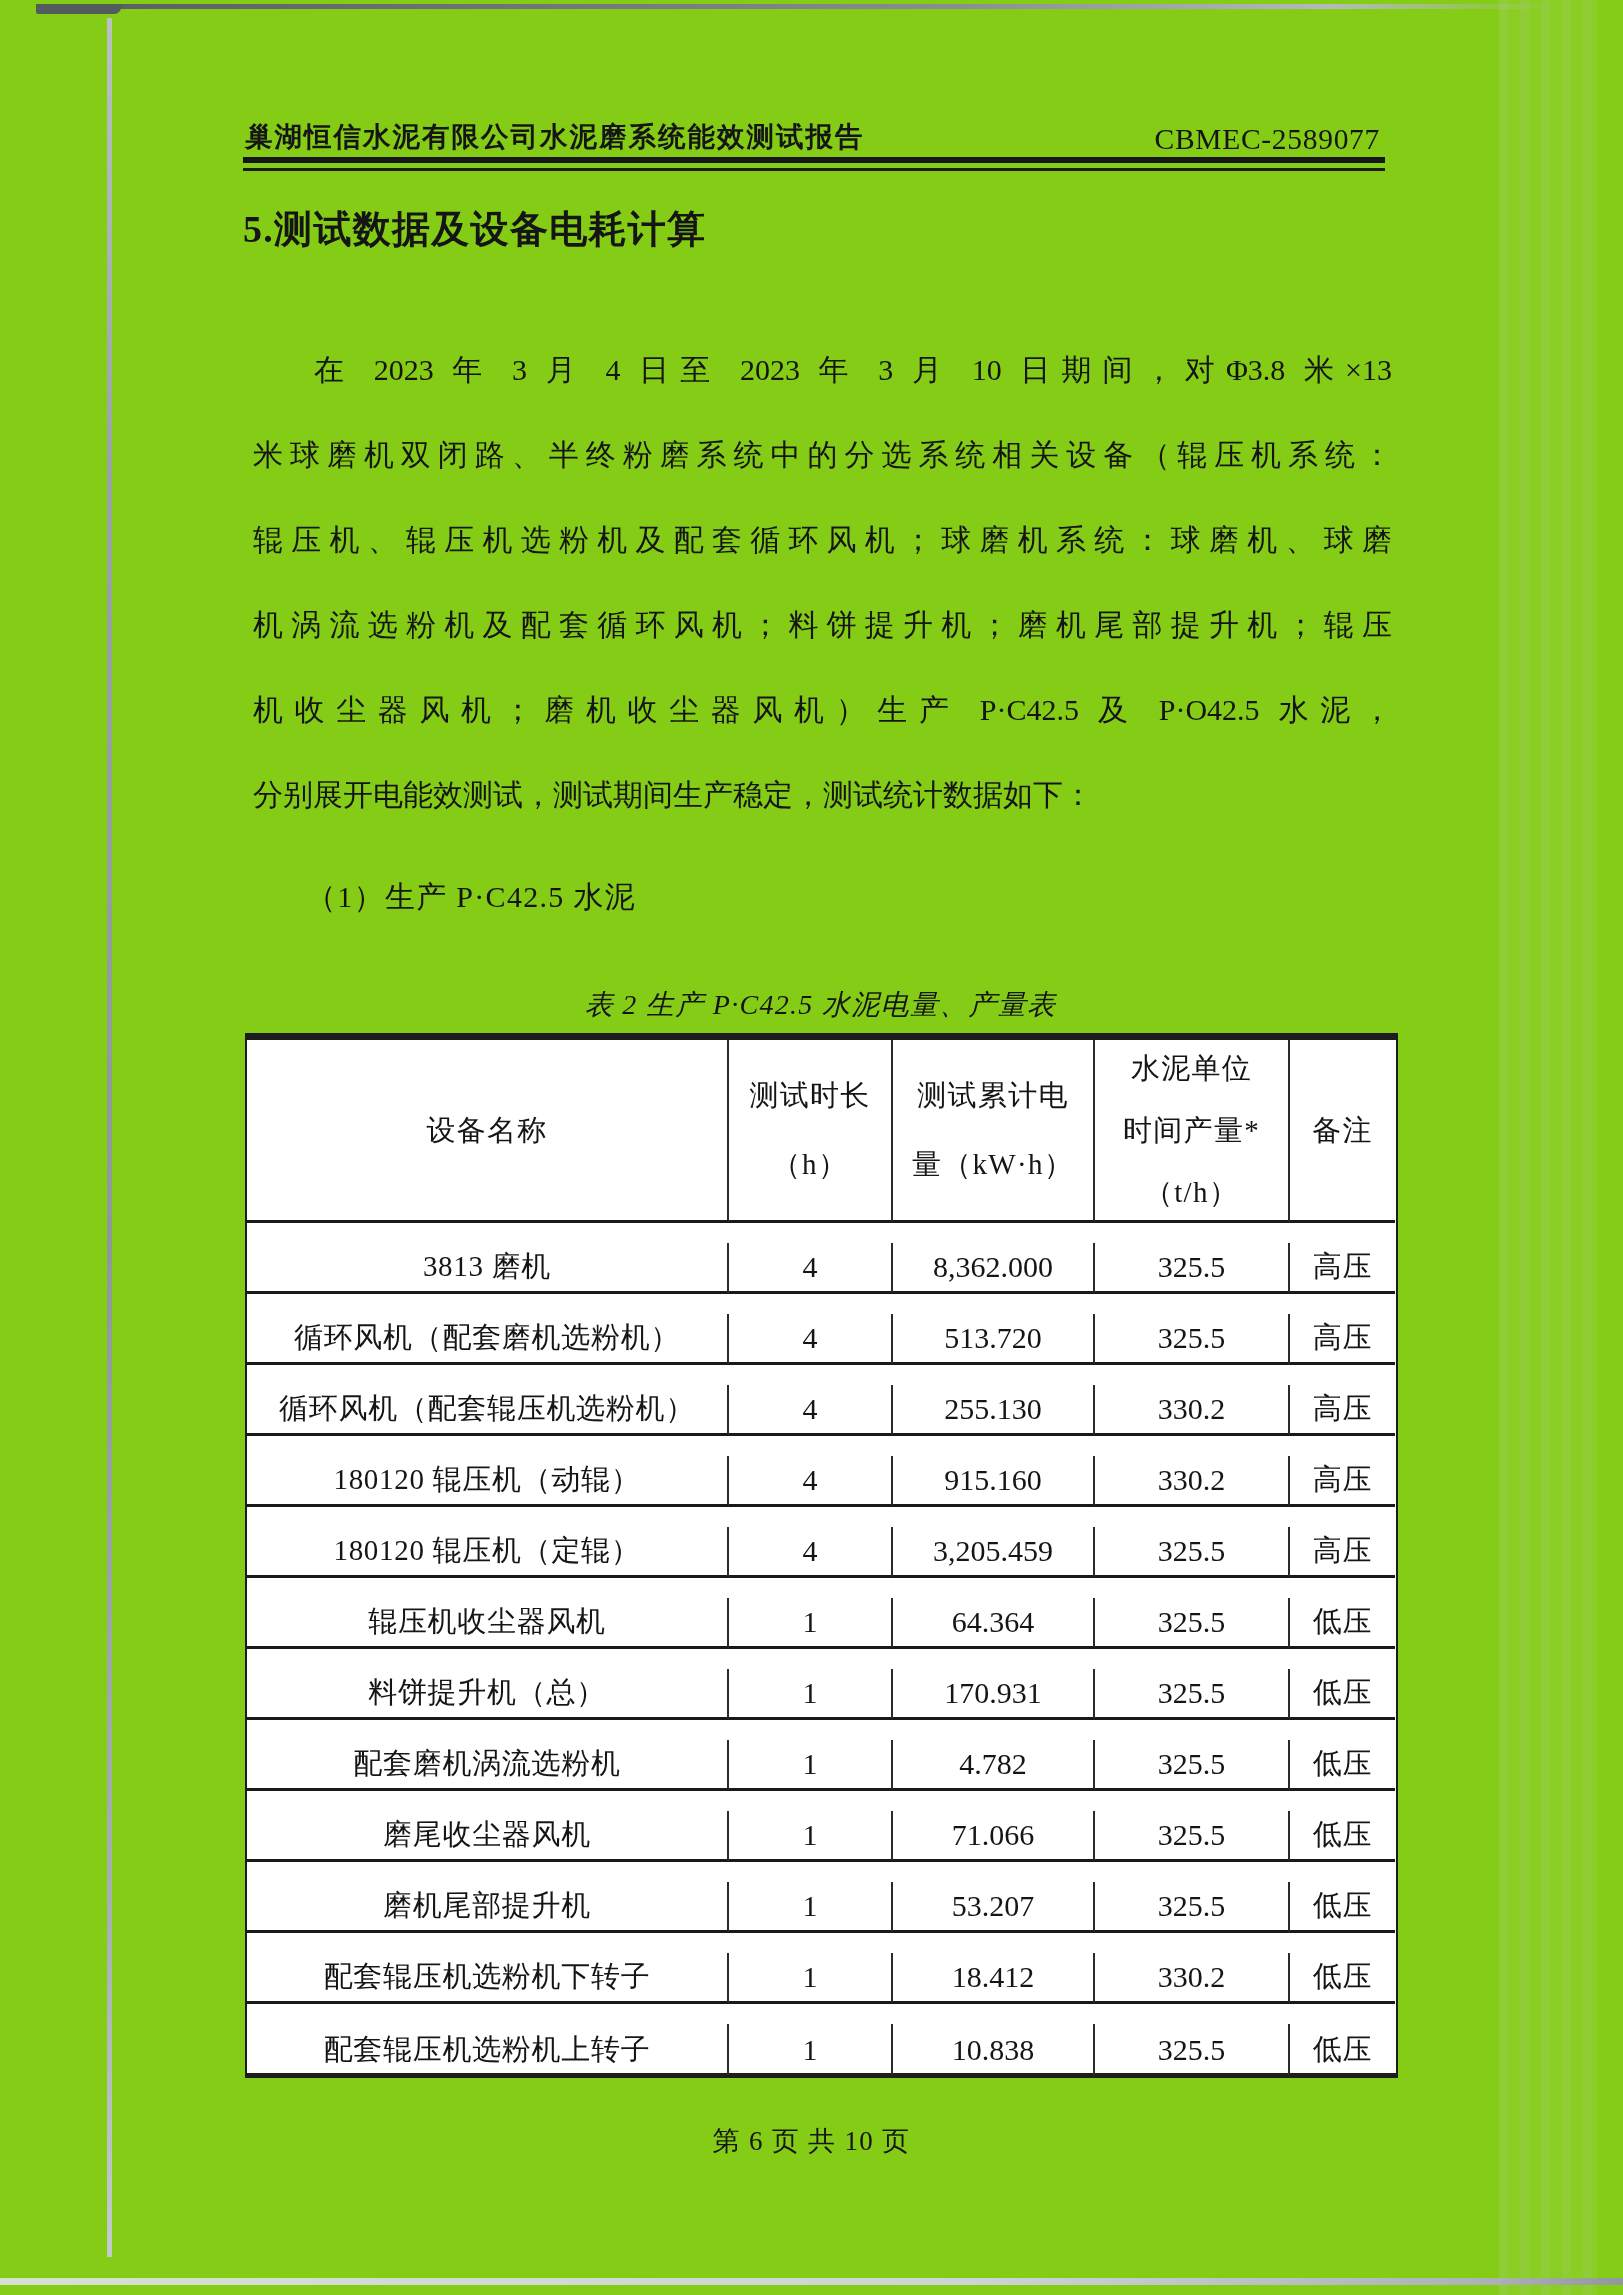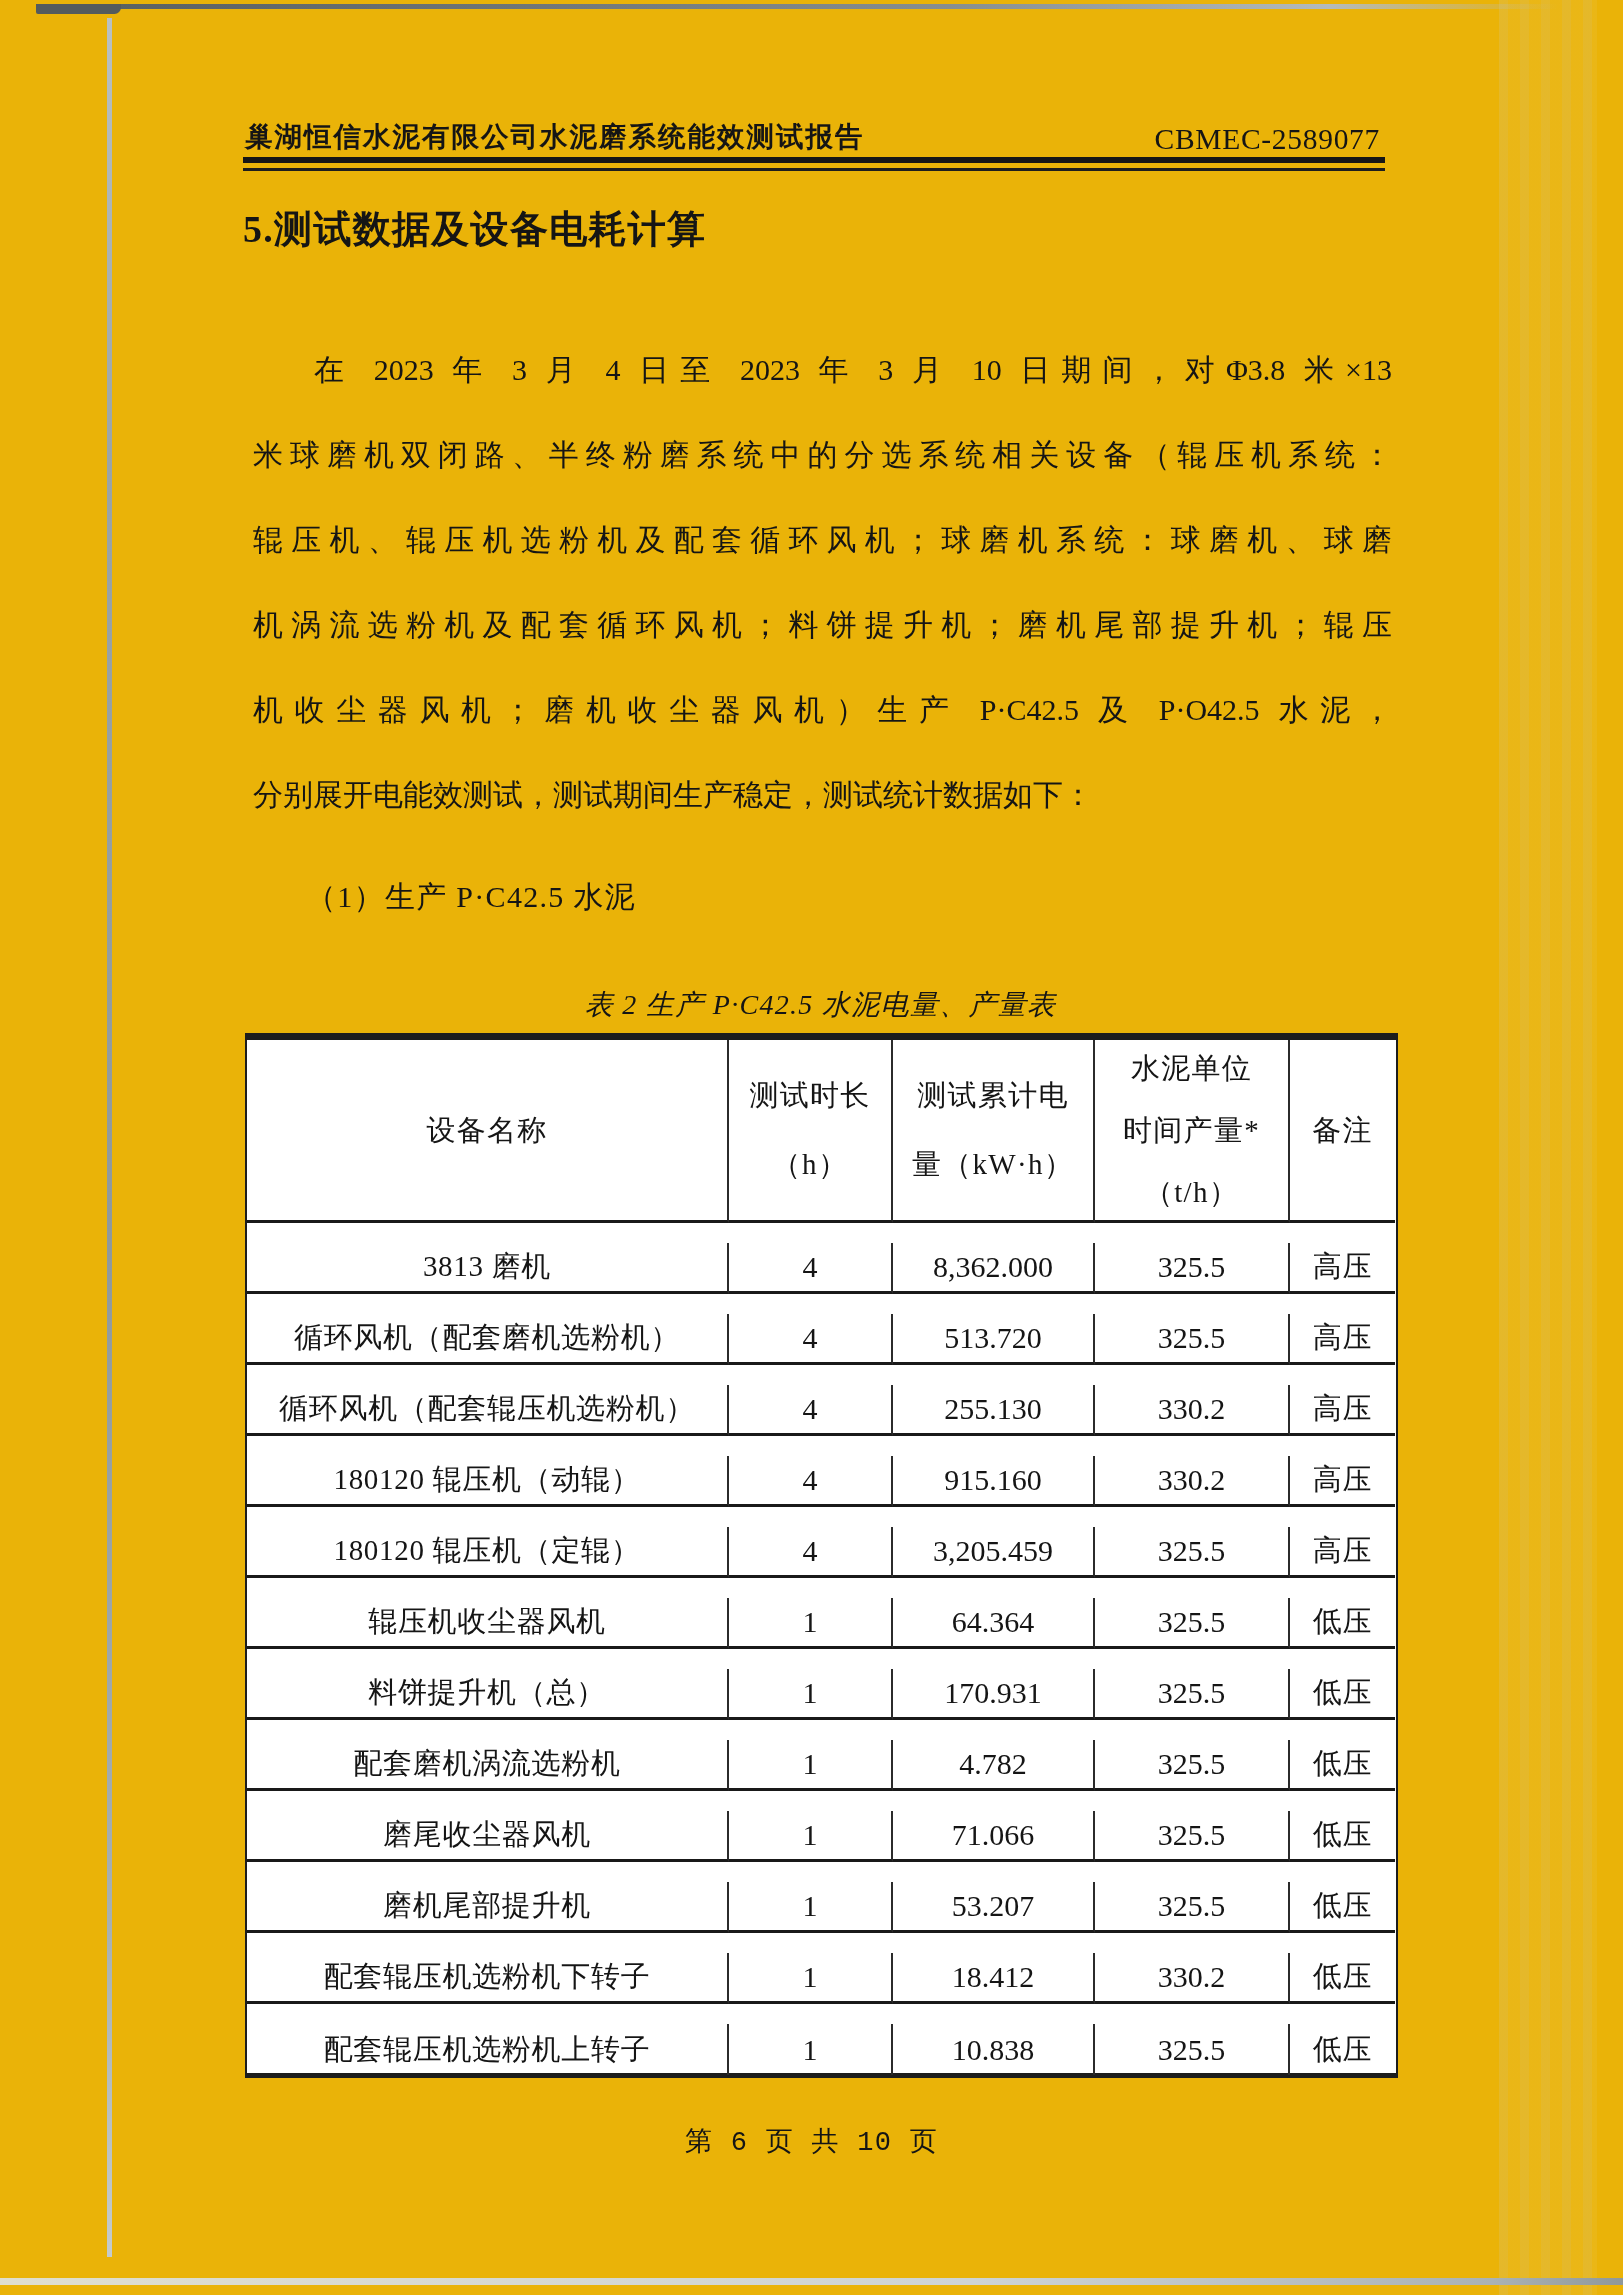--- a/index.html
+++ b/index.html
@@ -1,20 +1,20 @@
 <!DOCTYPE html>
 <html style="font-size:10.5px"><head>
 <meta charset="utf-8">
 <style>
   html,body { margin:0; padding:0; background:#e8e8e8; }
   .page {
     position:relative;
     width:1623px; height:2295px;
     margin:0 auto;
-    background:#eab308;
+    background:#84cc16;
     overflow:hidden;
     color:#151515;
     font-family:"Liberation Serif","DejaVu Serif",serif;
   }
 
   
   .edge-top {
     position:absolute; left:36px; top:3.9px; width:1522px; height:5.2px;
     background:linear-gradient(to right,#565d5f,#6d7476 30%,#878e90 60%,#b3babc 85%,rgba(190,196,198,0));
   }
@@ -93,21 +93,21 @@
   .th .hline { height:69px; line-height:69px; white-space:nowrap; }
   .th.h3 .hline { height:62px; line-height:62px; }
   .td { font-size:30px;margin-top:20px; }
   .td.c0, .td.c4 { font-size:29px; letter-spacing:0.7px; }
   .clast { border-right:none; }
   .rlast { border-bottom:none; }
 
   
   .page-footer {
     position:absolute; left:0; top:2123px; width:1623px;
-    text-align:center; font-size:27px; letter-spacing:1.3px;font-family:Liberation Mono, monospace;
+    text-align:center; font-size:27px; letter-spacing:1.3px;
   }
 </style>
 </head>
 <body>
 
 <div class="page">
 
   <div class="edge-top"></div>
   <div class="edge-top-corner"></div>
   <div class="edge-left"></div>

